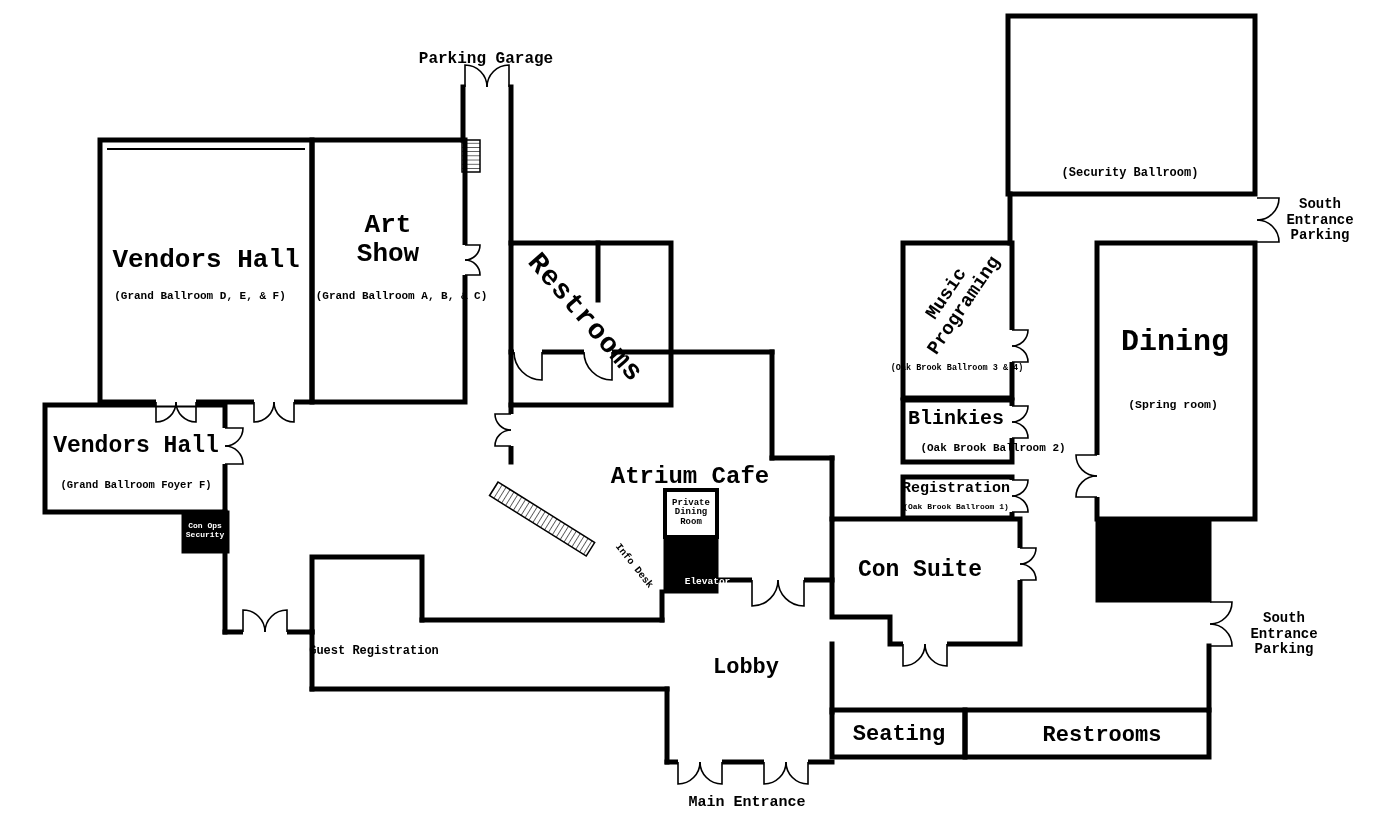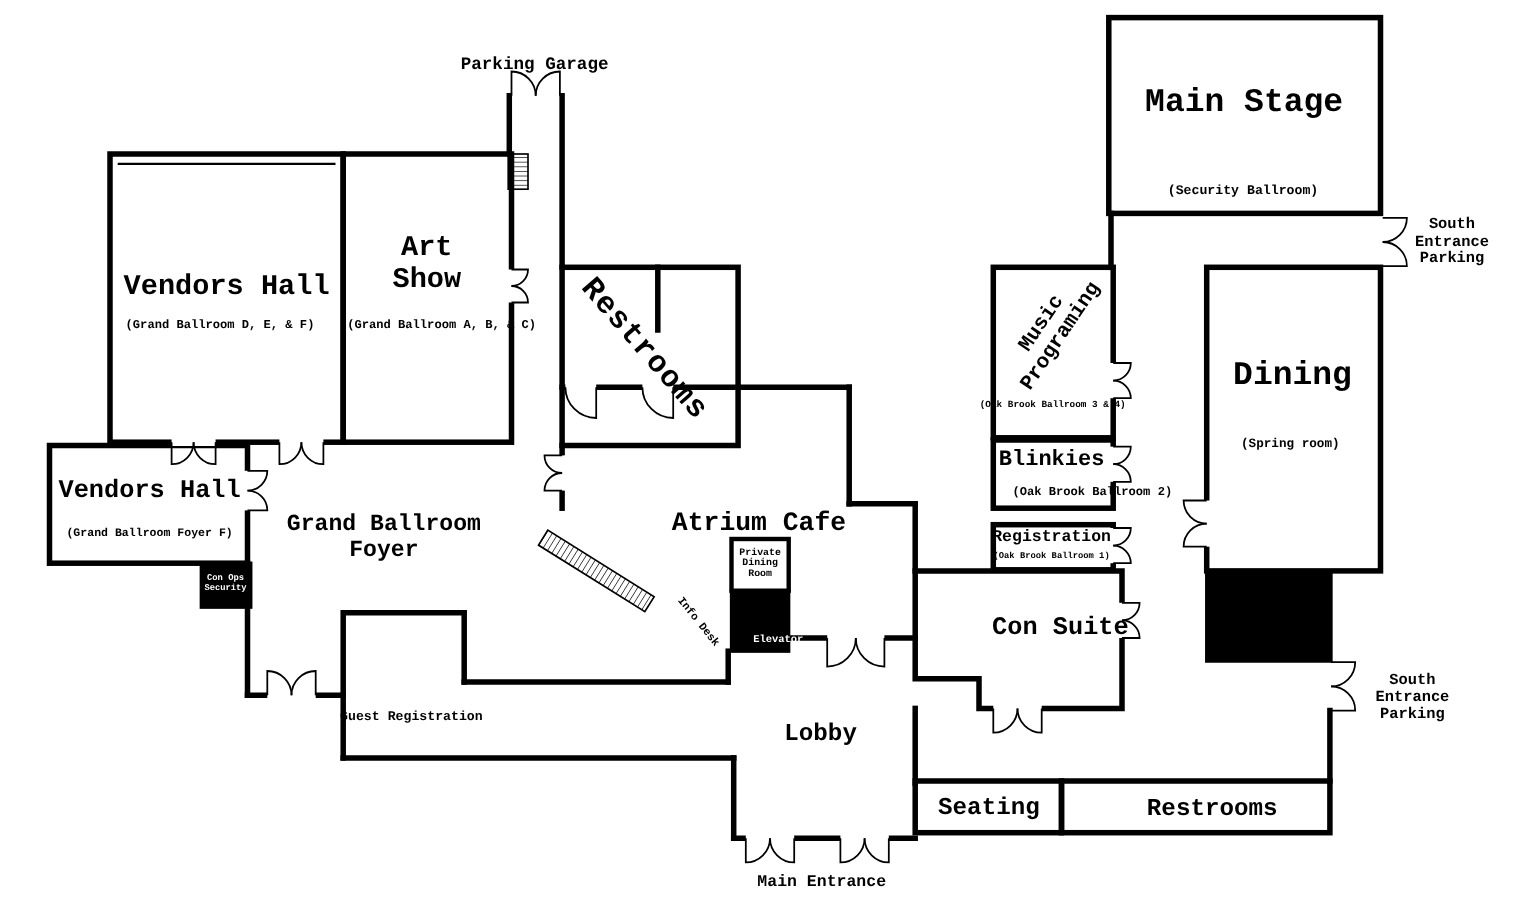--- a/index.html
+++ b/index.html
@@ -162,53 +162,50 @@
 
     <g>
       <rect x="462" y="140" width="18" height="32" fill="url(#rungsH)" stroke="#000" stroke-width="1.5"></rect>
       <g transform="translate(498,482) rotate(32)">
         <rect width="114" height="16" fill="url(#rungsV)" stroke="#000" stroke-width="1.5"></rect>
       </g>
     </g>
   </svg>
 
   <div class="lbl" style="left:486px;top:60px;font-size:16px;">Parking Garage</div>
-  <div class="lbl" style="left:1131px;top:95px;font-size:30px;">Main Stage</div>
   <div class="lbl" style="left:1130px;top:174px;font-size:12px;">(Security Ballroom)</div>
   <div class="lbl" style="left:1320px;top:221px;font-size:14px;">South
 Entrance
 Parking</div>
   <div class="lbl" style="left:206px;top:261px;font-size:26px;">Vendors Hall</div>
   <div class="lbl" style="left:200px;top:296px;font-size:11px;">(Grand Ballroom D, E, &amp; F)</div>
   <div class="lbl" style="left:388px;top:240px;font-size:26px;">Art
 Show</div>
   <div class="lbl" style="left:388px;top:296px;font-size:11px;padding-left:27px;">(Grand Ballroom A, B, &amp; C)</div>
   <div class="lbl rot-restrooms" style="left:585px;top:318px;font-size:28px;">Restrooms</div>
   <div class="lbl rot-music" style="left:956px;top:300px;font-size:19px;">Music
 Programing</div>
   <div class="lbl" style="left:957px;top:369px;font-size:8.5px;">(Oak Brook Ballroom 3 &amp; 4)</div>
   <div class="lbl" style="left:1175px;top:343px;font-size:30px;">Dining</div>
   <div class="lbl" style="left:1173px;top:405px;font-size:11.5px;">(Spring room)</div>
   <div class="lbl" style="left:136px;top:447px;font-size:23px;">Vendors Hall</div>
   <div class="lbl" style="left:136px;top:486px;font-size:10.5px;">(Grand Ballroom Foyer F)</div>
-  <div class="lbl" style="left:349px;top:489px;font-size:21px;">Grand Ballroom
-Foyer</div>
   <div class="lbl white" style="left:205px;top:531px;font-size:8px;">Con Ops
 Security</div>
   <div class="lbl" style="left:690px;top:477px;font-size:24px;">Atrium Cafe</div>
   <div class="lbl" style="left:691px;top:513px;font-size:9px;line-height:1.05;">Private
 Dining
 Room</div>
   <div class="lbl white" style="left:691px;top:582px;font-size:9.5px;padding-left:33px;">Elevator</div>
   <div class="lbl rot-info" style="left:634px;top:566px;font-size:10px;">Info Desk</div>
   <div class="lbl" style="left:956px;top:419px;font-size:20px;">Blinkies</div>
   <div class="lbl" style="left:957px;top:448px;font-size:11px;margin-left:36px;">(Oak Brook Ballroom 2)</div>
   <div class="lbl" style="left:956px;top:489px;font-size:15px;">Registration</div>
   <div class="lbl" style="left:956px;top:507px;font-size:8px;">(Oak Brook Ballroom 1)</div>
-  <div class="lbl" style="left:964px;top:571px;font-size:23px;">Con Suite</div>
+  <div class="lbl" style="left:920px;top:571px;font-size:23px;">Con Suite</div>
   <div class="lbl" style="left:374px;top:652px;font-size:12px;">Guest Registration</div>
   <div class="lbl" style="left:746px;top:668px;font-size:22px;">Lobby</div>
   <div class="lbl" style="left:1284px;top:635px;font-size:14px;">South
 Entrance
 Parking</div>
   <div class="lbl" style="left:899px;top:735px;font-size:22px;">Seating</div>
   <div class="lbl" style="left:1102px;top:736px;font-size:22px;">Restrooms</div>
   <div class="lbl" style="left:747px;top:803px;font-size:15px;">Main Entrance</div>
 
 </div>

